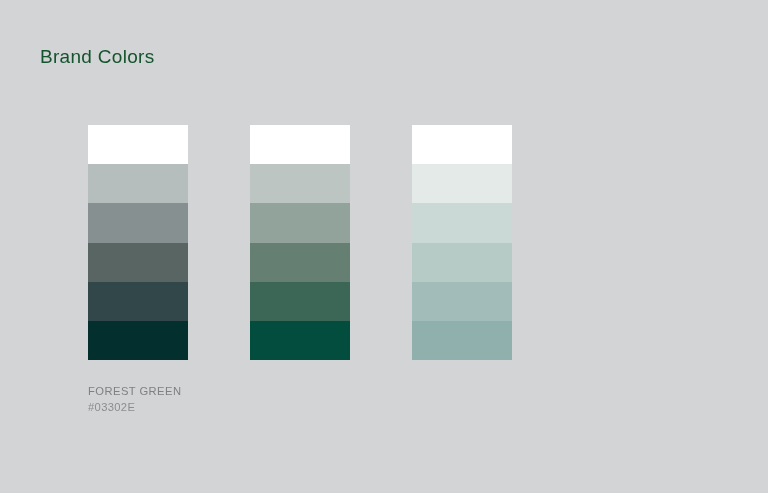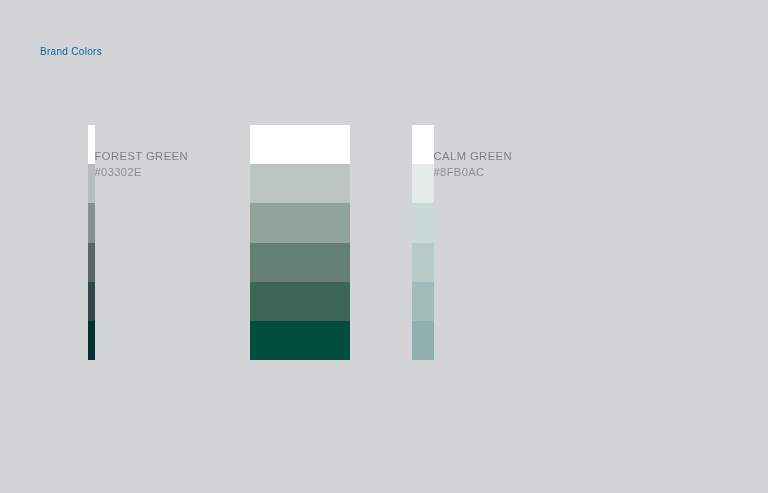--- a/index.html
+++ b/index.html
@@ -16,39 +16,39 @@
   .page {
     position: relative;
     width: 768px;
     height: 493px;
     background: #d2d4d5;
   }
   .page-title {
     position: absolute;
     left: 40px;
     top: 46px;
-    font-size: 10px;
+    font-size: 19px;
     letter-spacing: 0.3px;
-    color: #0369a1;
+    color: #14532d;
     font-weight: 400;
     white-space: nowrap;
   }
   .palettes {
     position: absolute;
     left: 88px;
     top: 125px;
     width: 620px;
     display: flex;
     flex-direction: row;
     gap: 62px;
   }
   .palette {
     width: 100px;
     display: flex;
-    flex-direction: row;
+    flex-direction: column;
   }
   .swatch-stack {
     width: 100px;
     height: 235px;
     display: flex;
     flex-direction: column;
   }
   .swatch {
     width: 100%;
     flex: 1 1 0;
@@ -108,20 +108,16 @@
 
     <div class="palette">
       <div class="swatch-stack">
         <div class="swatch" style="background: rgb(255, 255, 255);"></div>
         <div class="swatch" style="background: rgb(227, 234, 232);"></div>
         <div class="swatch" style="background: rgb(203, 217, 214);"></div>
         <div class="swatch" style="background: rgb(182, 202, 198);"></div>
         <div class="swatch" style="background: rgb(162, 189, 185);"></div>
         <div class="swatch" style="background: rgb(143, 176, 172);"></div>
       </div>
-      <div class="palette-meta">
-        <div class="palette-name">CALM GREEN</div>
-        <div class="palette-hex">#8FB0AC</div>
-      </div>
     </div>
 
   </div>
 </div>
 
 </body></html>

